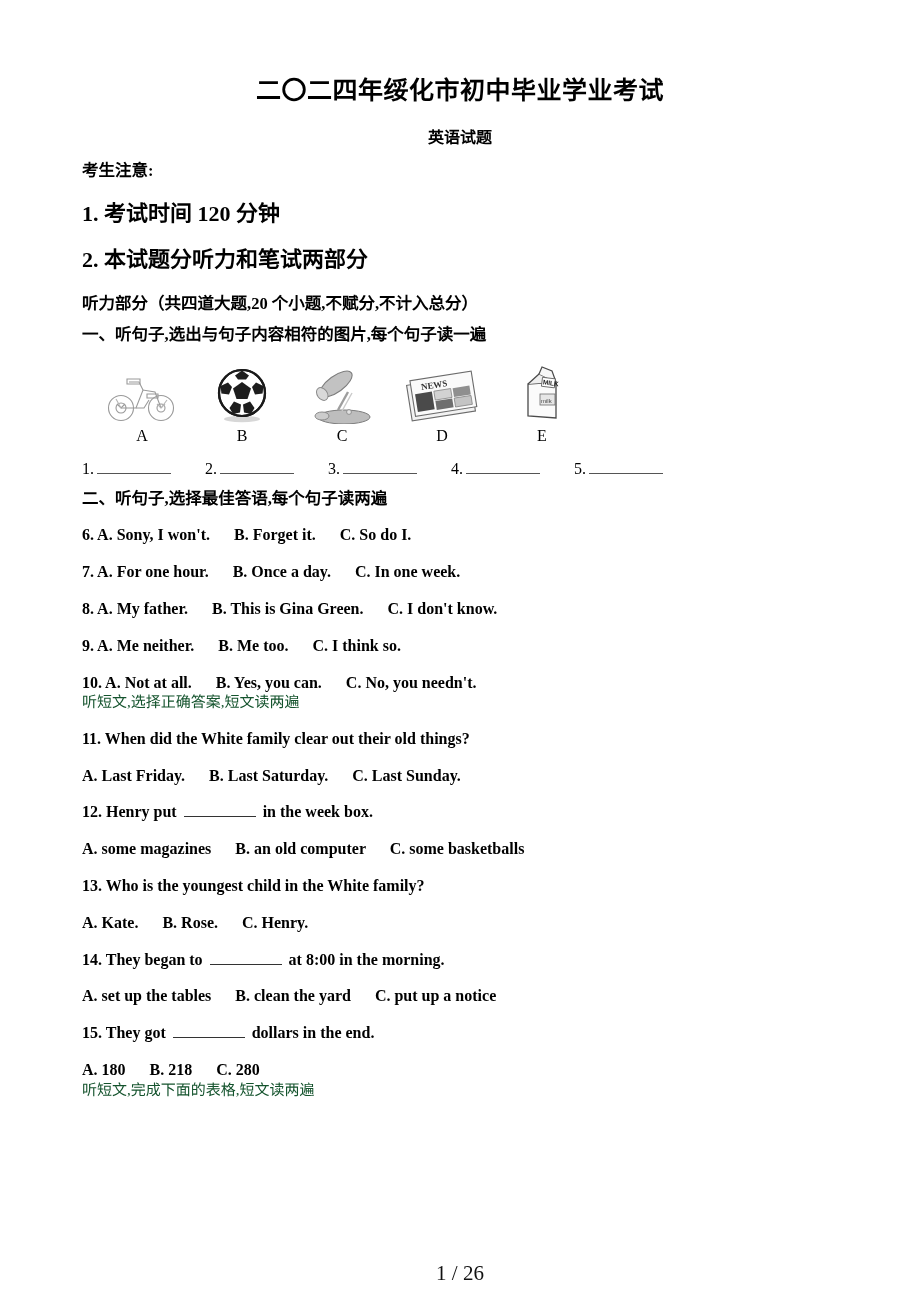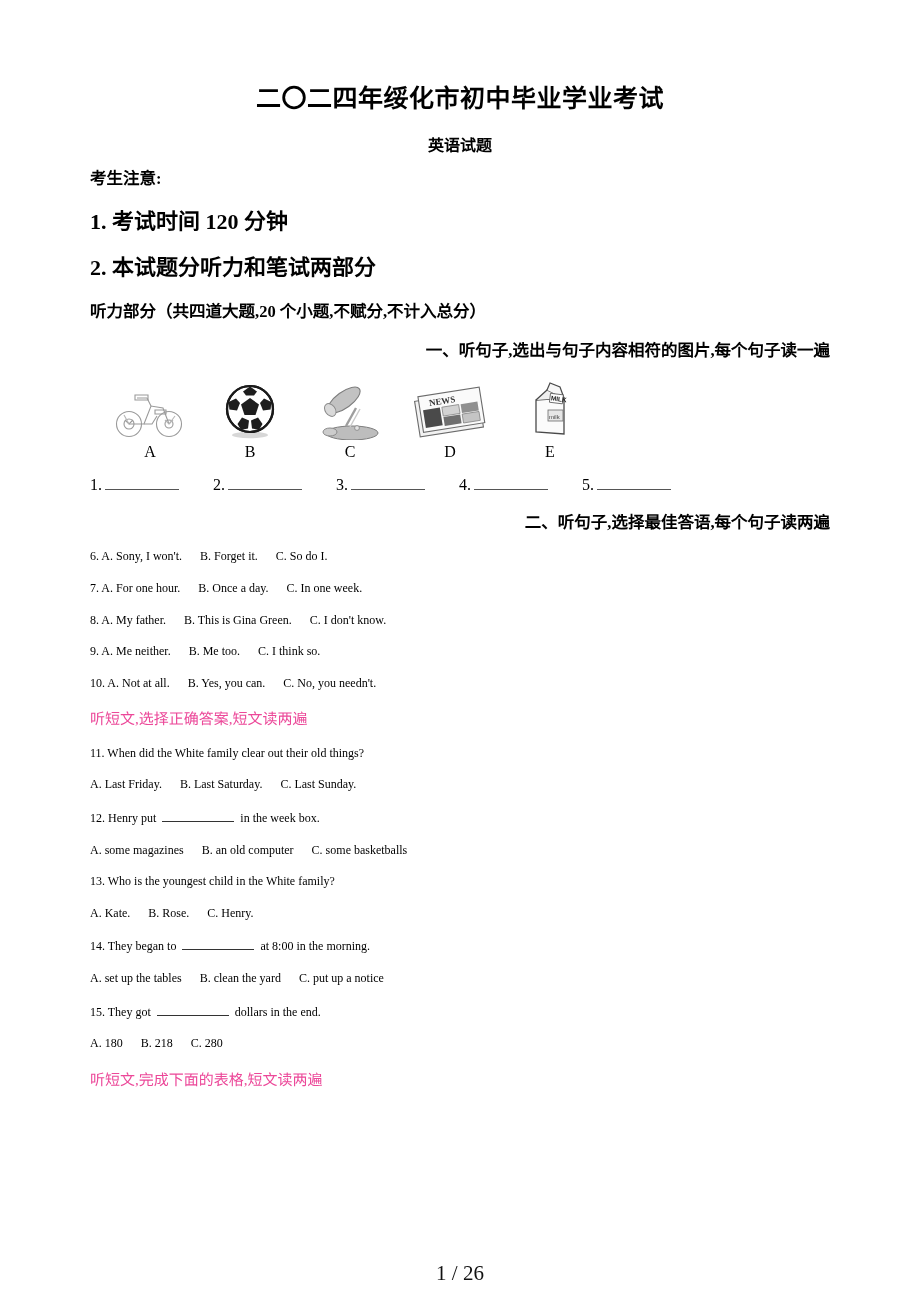--- a/index.html
+++ b/index.html
@@ -12,21 +12,21 @@
     width: 920px;
     height: 1302px;
     position: relative;
     font-family: "Liberation Serif", "DejaVu Serif", serif;
     color: #000000;
     -webkit-font-smoothing: antialiased;
   }
   .page {
     position: absolute;
     inset: 0;
-    padding: 12px;
+    padding: 4px;
   }
 
   
   .doc-title {
     text-align: center;
     font-weight: bold;
     font-size: 25px;
     letter-spacing: 0.5px;
     margin: 0;
     padding-top: 72px;
@@ -59,28 +59,26 @@
   }
   .part-line {
     font-weight: bold;
     font-size: 16.5px;
     margin-top: 18px;
     line-height: 1.3;
   }
   .section-head-bold {
     font-weight: bold;
     font-size: 16.5px;
-    margin-top: 18px;
-    line-height: 1.3;
-    text-align: right;
+    margin-top: 10px;
+    line-height: 1.3;
   }
   .section-head-green {
     font-size: 15px;
-    color: #ec4899;
-    margin-top: 19px;
+    color: #14532d;
     line-height: 1.3;
   }
 
   
   .pic-strip {
     margin-top: 16px;
     display: flex;
     justify-content: flex-start;
     align-items: flex-end;
     padding-left: 10px;
@@ -119,24 +117,25 @@
   .blank-item .bnum { margin-right: 3px; }
   .blank-rule {
     display: inline-block;
     width: 74px;
     border-bottom: 1px solid #555;
     height: 11px;
   }
 
   
   .q-line {
-    font-size: 12px;
+    font-size: 16px;
     margin-top: 16px;
     line-height: 1.3;
     white-space: pre-wrap;
+    font-weight: bold;
   }
   .q-line.opts { margin-top: 16px; }
   .inline-blank {
     display: inline-block;
     width: 72px;
     border-bottom: 1px solid #333;
     height: 12px;
     margin: 0 3px;
     vertical-align: baseline;
   }

